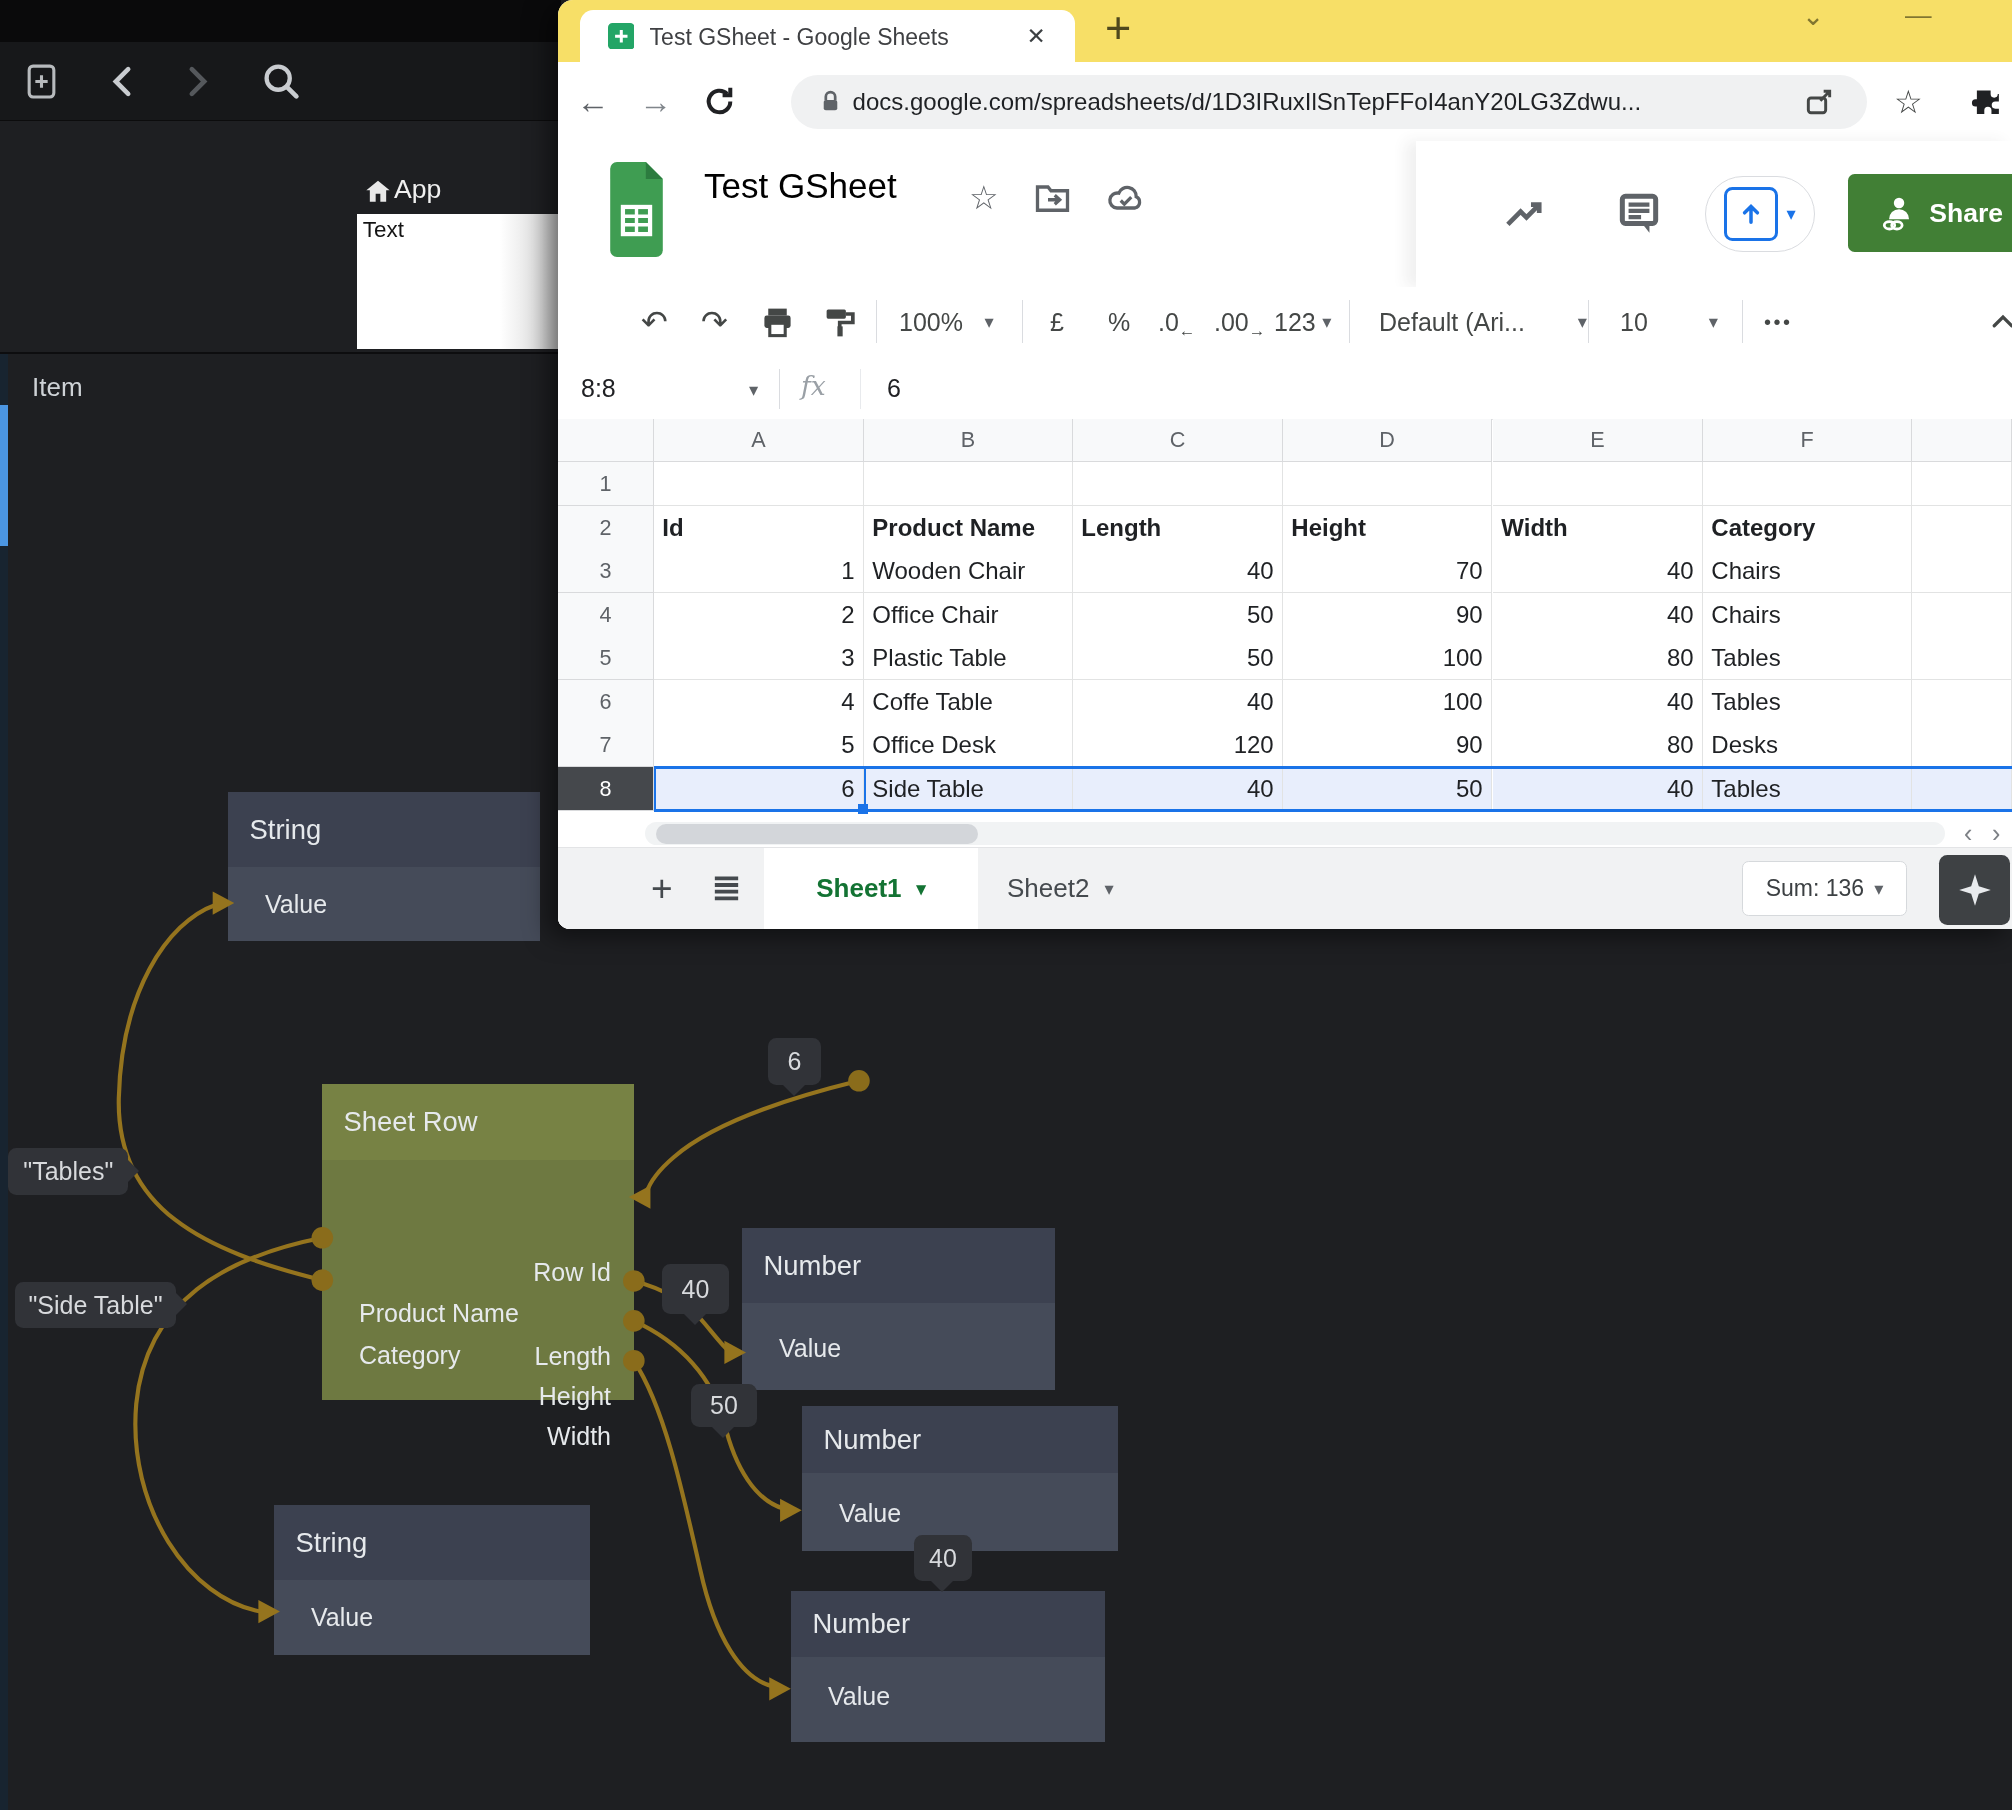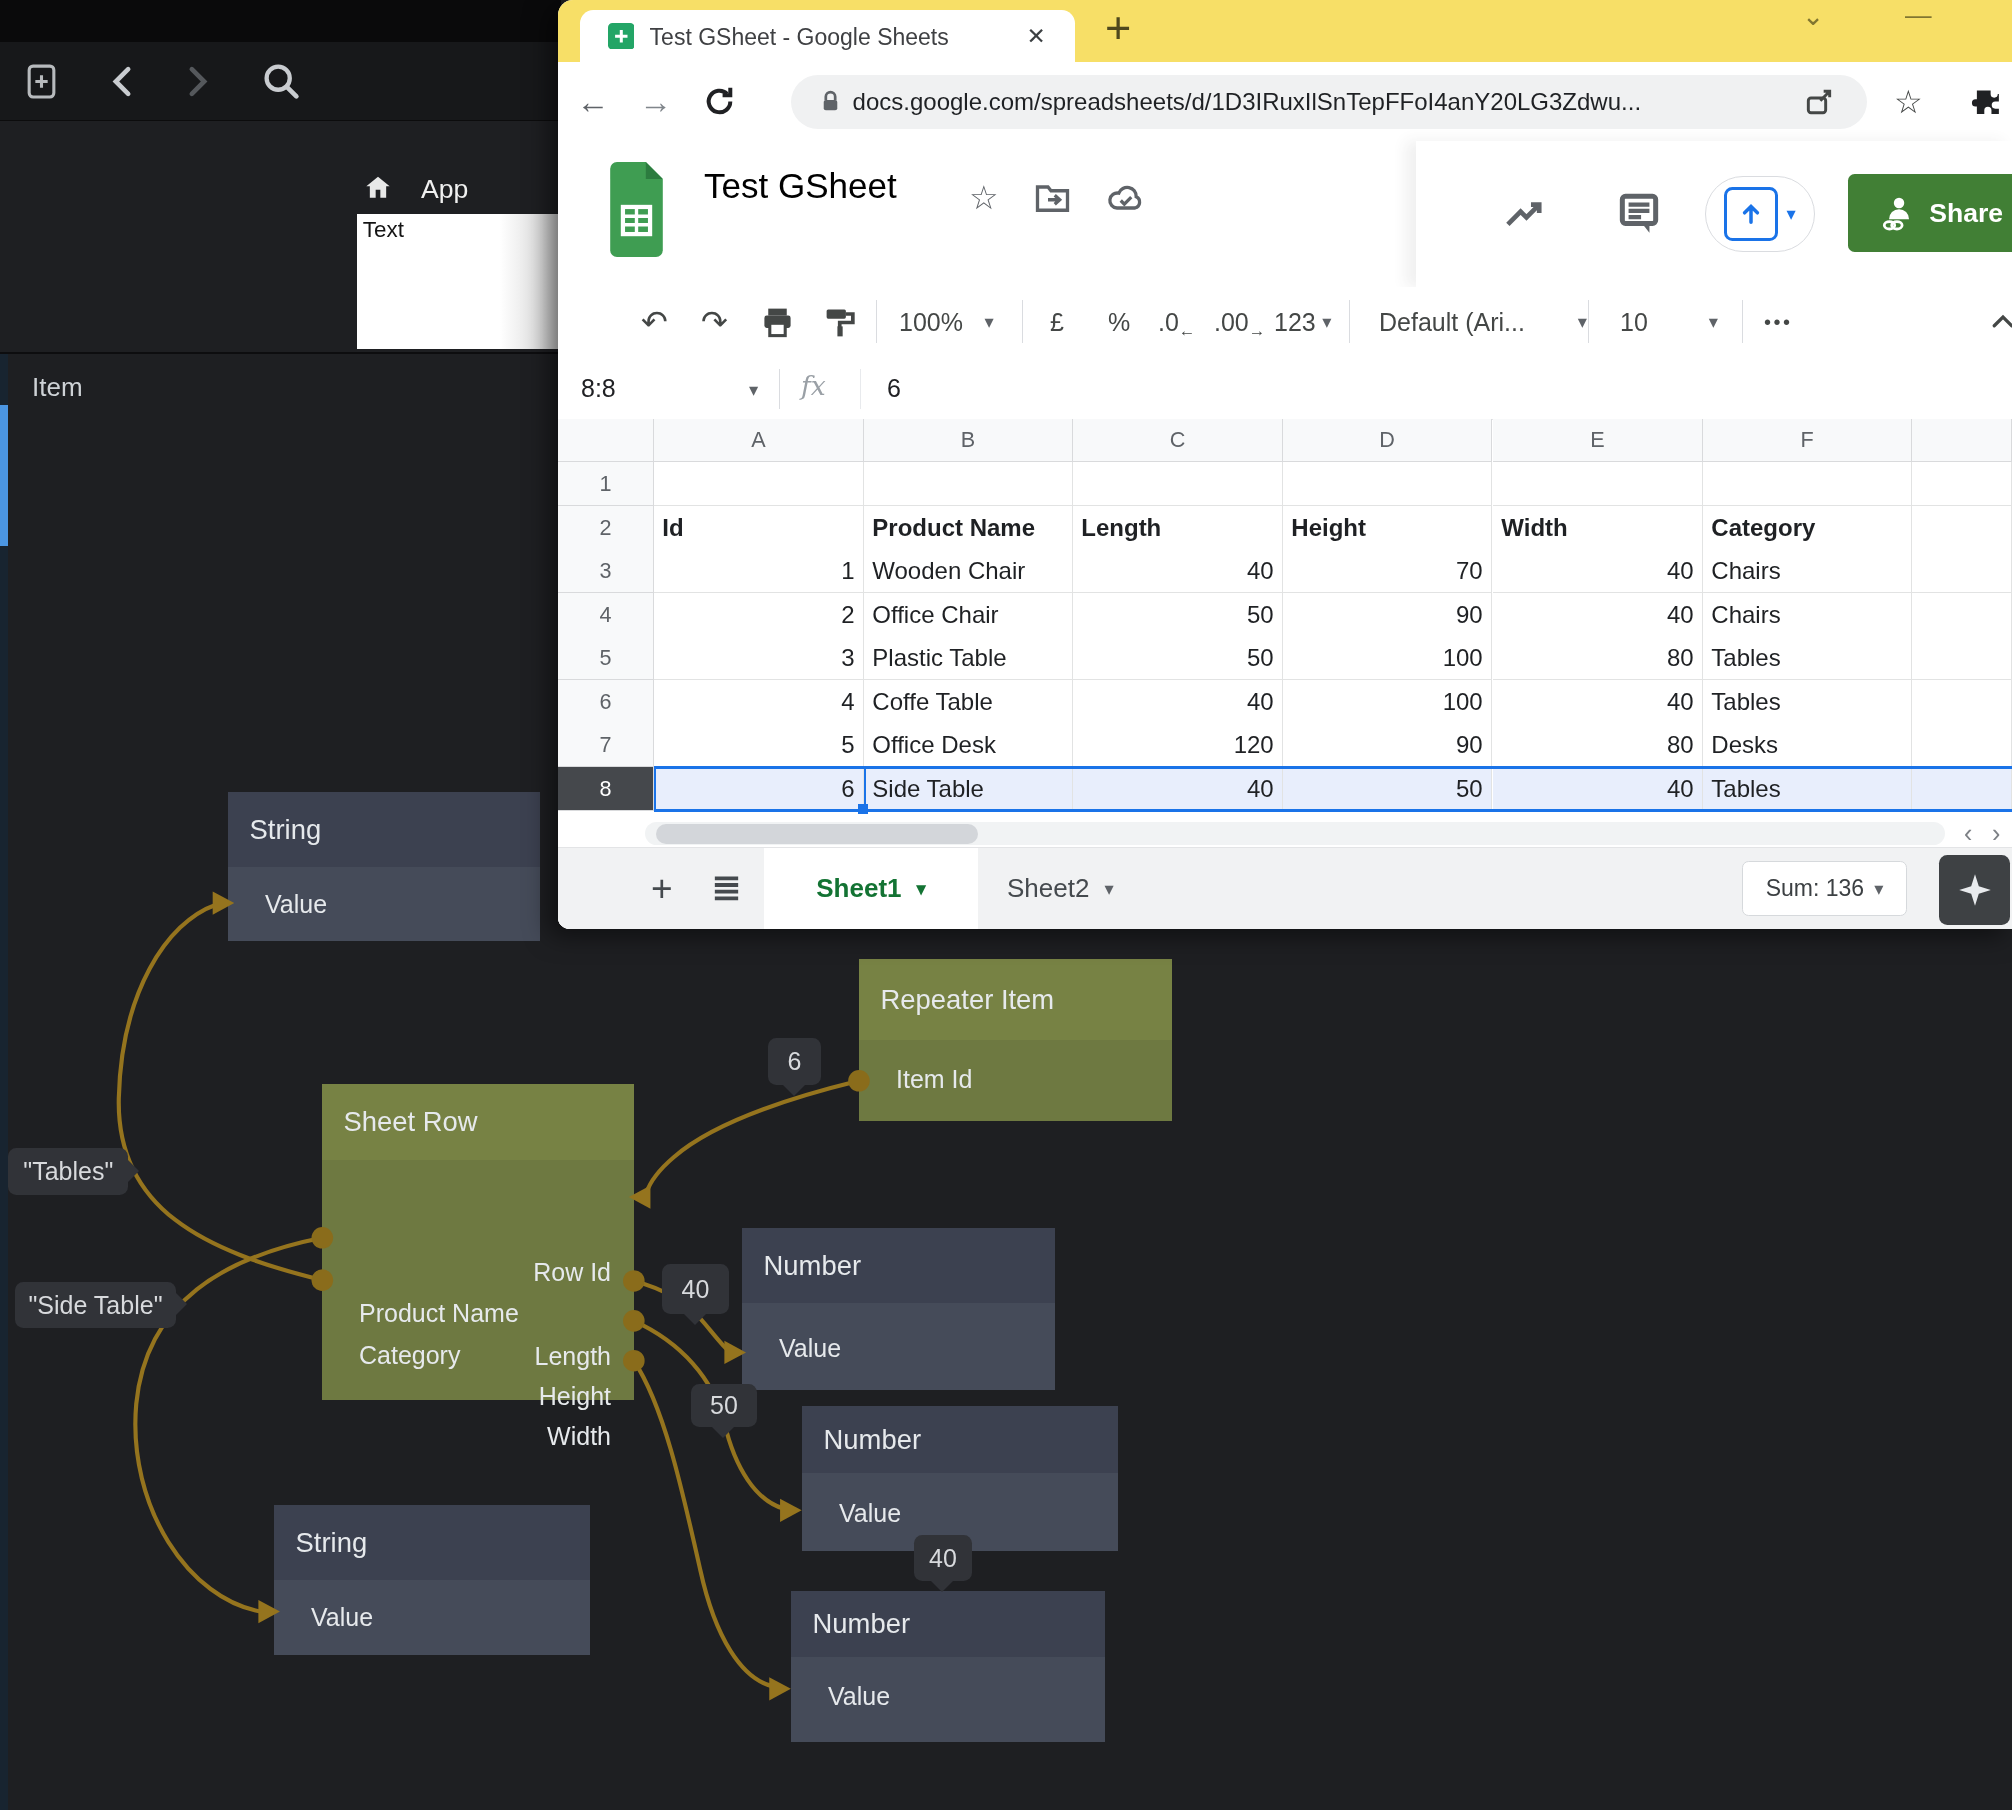--- a/index.html
+++ b/index.html
@@ -7,21 +7,21 @@
          background:#1e1f22;font-family:"Liberation Sans",sans-serif;}
   .abs{position:absolute;}
   
   .ed-top{left:0;top:0;width:561px;height:42px;background:#0a0a0b;}
   .ed-toolbar{left:0;top:42px;width:561px;height:79px;background:#17181a;border-bottom:1.7px solid #0c0c0d;
               display:flex;align-items:center;gap:48px;padding-left:23px;box-sizing:border-box;color:#b9bcc0;}
   .ed-divider{left:0;top:352px;width:561px;height:1.7px;background:#0d0d0f;}
   .ed-item{left:32px;top:372px;font-size:26px;color:#ced2d6;}
   .ed-scroll-track{left:0;top:354px;width:8.3px;height:1457px;background:#182430;}
   .ed-scroll-thumb{left:0;top:405px;width:8.3px;height:141px;background:#4b96e3;}
-  .app-crumb{left:364px;top:174px;display:flex;align-items:flex-start;gap:29px;color:#f0f0f0;font-size:26.6px;}
+  .app-crumb{left:364px;top:174px;display:flex;align-items:flex-end;gap:2px;color:#f0f0f0;font-size:26.6px;}
   .text-widget{left:357px;top:214px;width:204px;height:135px;
                background:linear-gradient(90deg,#ffffff 70%,#cfcfcf 100%);color:#141414;}
   .text-widget span{position:absolute;left:5.8px;top:2.5px;font-size:22.4px;}
   
   .node{position:absolute;z-index:20;color:#e6e9ec;}
   .node .hd{display:flex;align-items:center;padding-left:21.6px;font-size:27.4px;box-sizing:border-box;}
   .node .bd{position:relative;box-sizing:border-box;}
   .node.dark .hd{background:#3c4150;}
   .node.dark .bd{background:#454b59;}
   .node.green .hd{background:#778244;}
@@ -153,26 +153,20 @@
     <div class="bd" style="height:240px;">
       <span class="port r" style="top:98px;">Row Id</span>
       <span class="port l" style="top:139px;">Product Name</span>
       <span class="port l" style="top:181px;">Category</span>
       <span class="port r" style="top:182px;">Length</span>
       <span class="port r" style="top:222px;">Height</span>
       <span class="port r" style="top:262px;">Width</span>
     </div>
   </div>
 
-  <div class="node green" style="left:859px;top:959px;width:313px;">
-    <div class="hd" style="height:81px;">Repeater Item</div>
-    <div class="bd" style="height:81px;">
-      <span class="port l" style="top:25px;">Item Id</span>
-    </div>
-  </div>
 
   <div class="node dark" style="left:742px;top:1228px;width:313px;">
     <div class="hd" style="height:75px;">Number</div>
     <div class="bd" style="height:87px;">
       <span class="port l" style="top:31px;">Value</span>
     </div>
   </div>
 
   <div class="node dark" style="left:802px;top:1406px;width:316px;">
     <div class="hd" style="height:67px;">Number</div>

